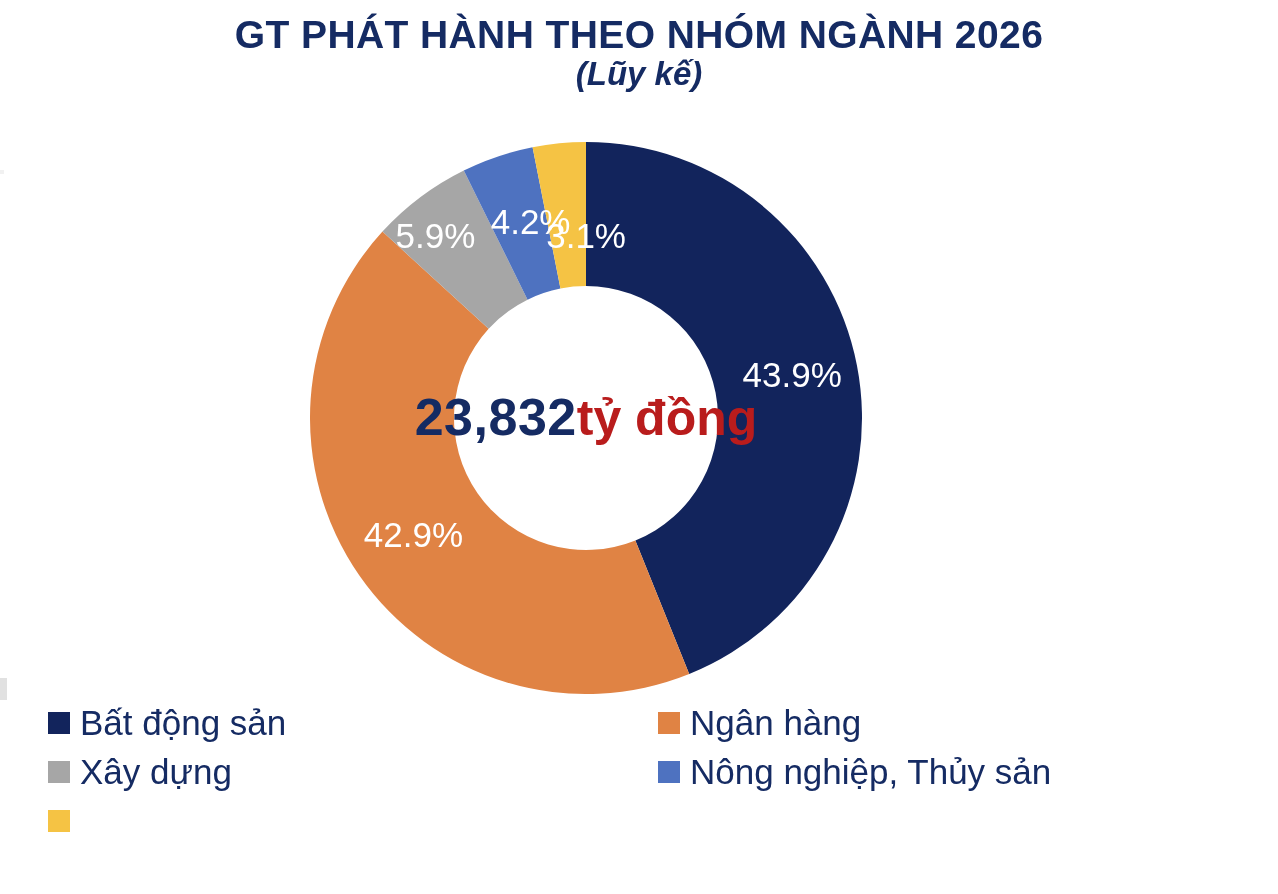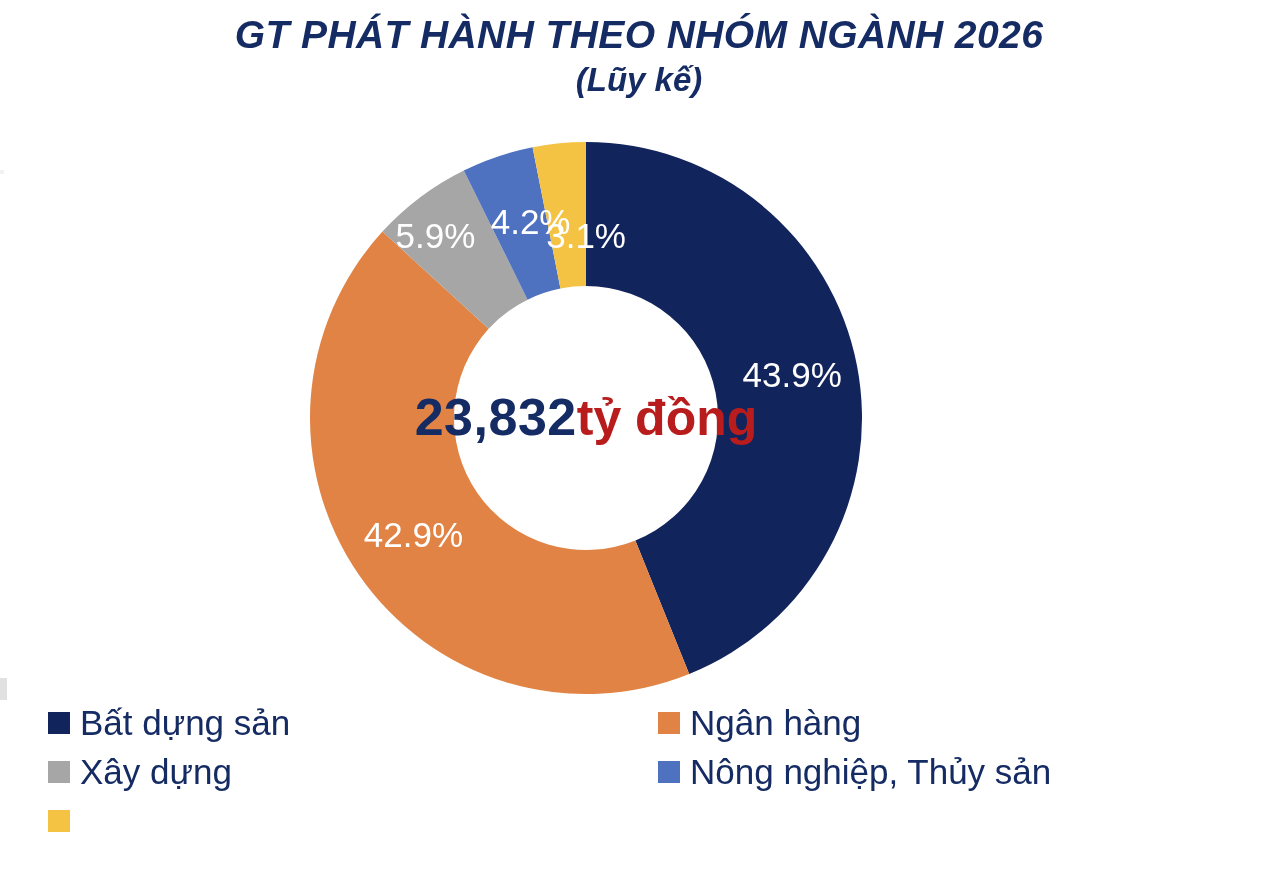--- a/index.html
+++ b/index.html
@@ -23,29 +23,28 @@
     width: 1278px;
     text-align: center;
   }
   #chart-title {
     font-size: 39px;
     font-weight: 700;
     color: #152B63;
     letter-spacing: 0.4px;
     line-height: 1.08;
     white-space: nowrap;
-    font-style: italic;
   }
   #chart-subtitle {
     font-size: 33px;
     font-weight: 700;
     font-style: italic;
     color: #152B63;
     line-height: 1.12;
-    margin-top: 6px;
+    margin-top: 0;
   }
 
   
   #donut-wrap {
     position: absolute;
     left: 310px;
     top: 142px;
     width: 552px;
     height: 552px;
   }
@@ -162,21 +161,21 @@
 
 <div id="center-text">
   <div id="center-value">23,832</div>
   <div id="center-unit">tỷ đồng</div>
 </div>
 
 <div id="legend">
   <div class="legend-col" id="legend-col-left">
     <div class="legend-item">
       <span class="legend-swatch" style="background:#12245C"></span>
-      <span class="legend-label">Bất dựng sản</span>
+      <span class="legend-label">Bất động sản</span>
     </div>
     <div class="legend-item">
       <span class="legend-swatch" style="background:#A6A6A6"></span>
       <span class="legend-label">Xây dựng</span>
     </div>
     <div class="legend-item">
       <span class="legend-swatch" style="background:#F5C344"></span>
     </div>
   </div>
 

